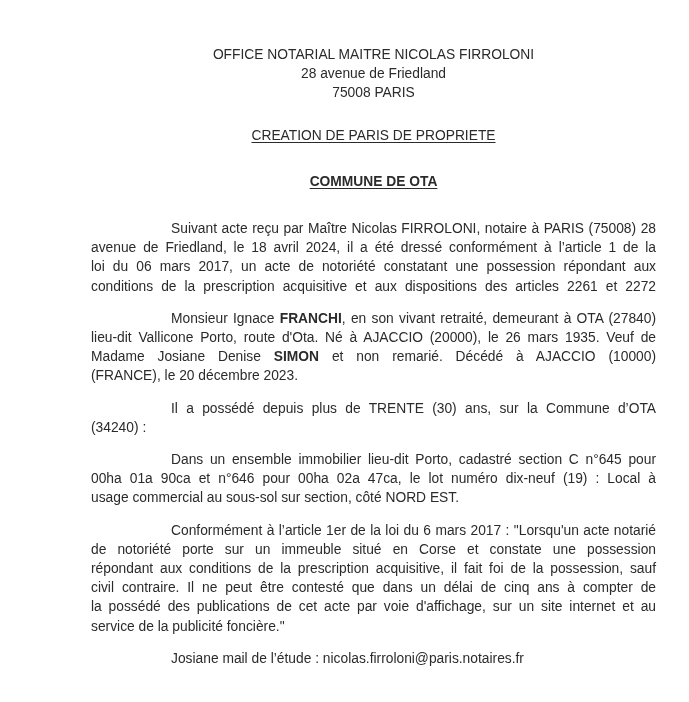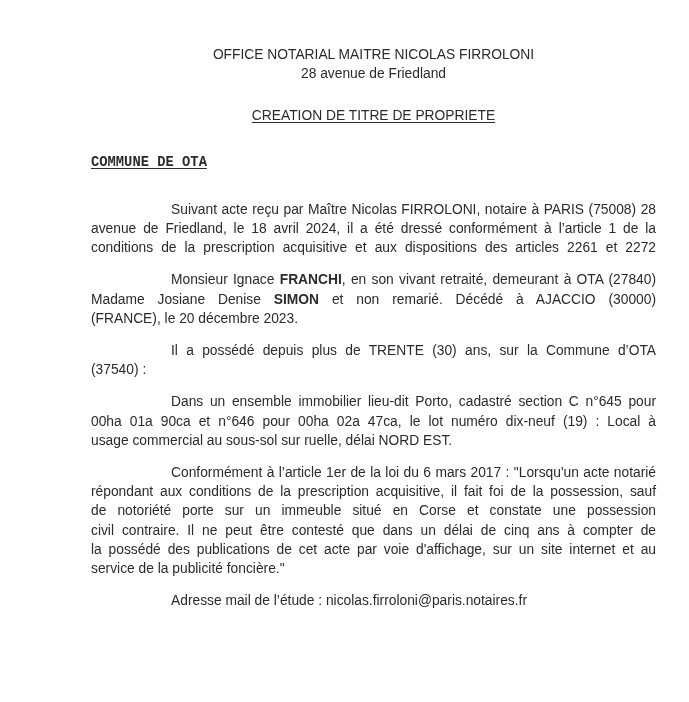--- a/index.html
+++ b/index.html
@@ -26,23 +26,23 @@
   .header-block .hline { display: block; }
   .title-main {
     text-align: center;
     margin-top: 23px;
   }
   .title-main span {
     text-decoration: underline;
     text-underline-offset: 2px;
   }
   .title-sub {
+    text-align: center;
     margin-top: 27px;
     font-weight: bold;
-    font-family: Liberation Mono, monospace;
   }
   .title-sub span {
     text-decoration: underline;
     text-underline-offset: 2px;
   }
   .doc-body { margin-top: 28px; }
   .para { margin: 0 0 13px 0; }
   .para:last-child { margin-bottom: 0; }
   .line {
     display: block;
@@ -57,56 +57,59 @@
   .bold { font-weight: bold; }
 </style>
 </head>
 <body>
 
 <div class="page">
 
   <div class="header-block">
     <span class="hline">OFFICE NOTARIAL MAITRE NICOLAS FIRROLONI</span>
     <span class="hline">28 avenue de Friedland</span>
+    <span class="hline">75008 PARIS</span>
   </div>
 
   <div class="title-main">
-    <span>CREATION DE TITRE DE PROPRIETE</span>
+    <span>CREATION DE PARIS DE PROPRIETE</span>
   </div>
 
   <div class="title-sub">
     <span>COMMUNE DE OTA</span>
   </div>
 
   <div class="doc-body">
       <div class="para">
         <div class="line indent"><span>Suivant acte reçu par Maître Nicolas FIRROLONI, notaire à PARIS (75008) 28</span></div>
         <div class="line"><span>avenue de Friedland, le 18 avril 2024, il a été dressé conformément à l’article 1 de la</span></div>
+        <div class="line"><span>loi du 06 mars 2017, un acte de notoriété constatant une possession répondant aux</span></div>
         <div class="line"><span>conditions de la prescription acquisitive et aux dispositions des articles 2261 et 2272</span></div>
       </div>
       <div class="para">
         <div class="line indent"><span>Monsieur Ignace </span><span class="bold">FRANCHI</span><span>, en son vivant retraité, demeurant à OTA (27840)</span></div>
-        <div class="line"><span>Madame Josiane Denise </span><span class="bold">SIMON</span><span> et non remarié. Décédé à AJACCIO (30000)</span></div>
+        <div class="line"><span>lieu-dit Vallicone Porto, route d'Ota. Né à AJACCIO (20000), le 26 mars 1935. Veuf de</span></div>
+        <div class="line"><span>Madame Josiane Denise </span><span class="bold">SIMON</span><span> et non remarié. Décédé à AJACCIO (10000)</span></div>
         <div class="line last"><span>(FRANCE), le 20 décembre 2023.</span></div>
       </div>
       <div class="para">
         <div class="line indent"><span>Il a possédé depuis plus de TRENTE (30) ans, sur la Commune d’OTA</span></div>
-        <div class="line last"><span>(37540) :</span></div>
+        <div class="line last"><span>(34240) :</span></div>
       </div>
       <div class="para">
         <div class="line indent"><span>Dans un ensemble immobilier lieu-dit Porto, cadastré section C n°645 pour</span></div>
         <div class="line"><span>00ha 01a 90ca et n°646 pour 00ha 02a 47ca, le lot numéro dix-neuf (19) : Local à</span></div>
-        <div class="line last"><span>usage commercial au sous-sol sur ruelle, délai NORD EST.</span></div>
+        <div class="line last"><span>usage commercial au sous-sol sur section, côté NORD EST.</span></div>
       </div>
       <div class="para">
         <div class="line indent"><span>Conformément à l’article 1er de la loi du 6 mars 2017 : "Lorsqu'un acte notarié</span></div>
+        <div class="line"><span>de notoriété porte sur un immeuble situé en Corse et constate une possession</span></div>
         <div class="line"><span>répondant aux conditions de la prescription acquisitive, il fait foi de la possession, sauf</span></div>
-        <div class="line"><span>de notoriété porte sur un immeuble situé en Corse et constate une possession</span></div>
         <div class="line"><span>civil contraire. Il ne peut être contesté que dans un délai de cinq ans à compter de</span></div>
         <div class="line"><span>la possédé des publications de cet acte par voie d'affichage, sur un site internet et au</span></div>
         <div class="line last"><span>service de la publicité foncière."</span></div>
       </div>
       <div class="para">
-        <div class="line last indent"><span>Adresse mail de l’étude : nicolas.firroloni@paris.notaires.fr</span></div>
+        <div class="line last indent"><span>Josiane mail de l’étude : nicolas.firroloni@paris.notaires.fr</span></div>
       </div>
     </div>
 
 </div>
 
 </body></html>

